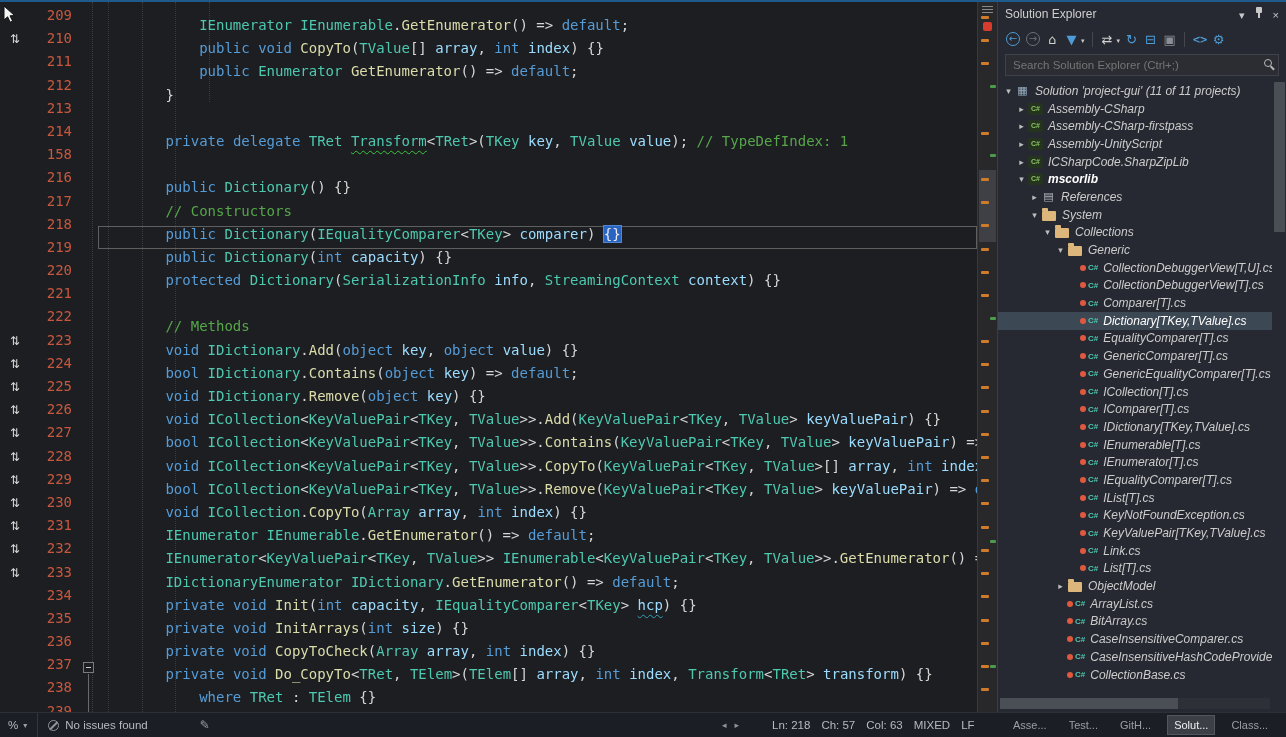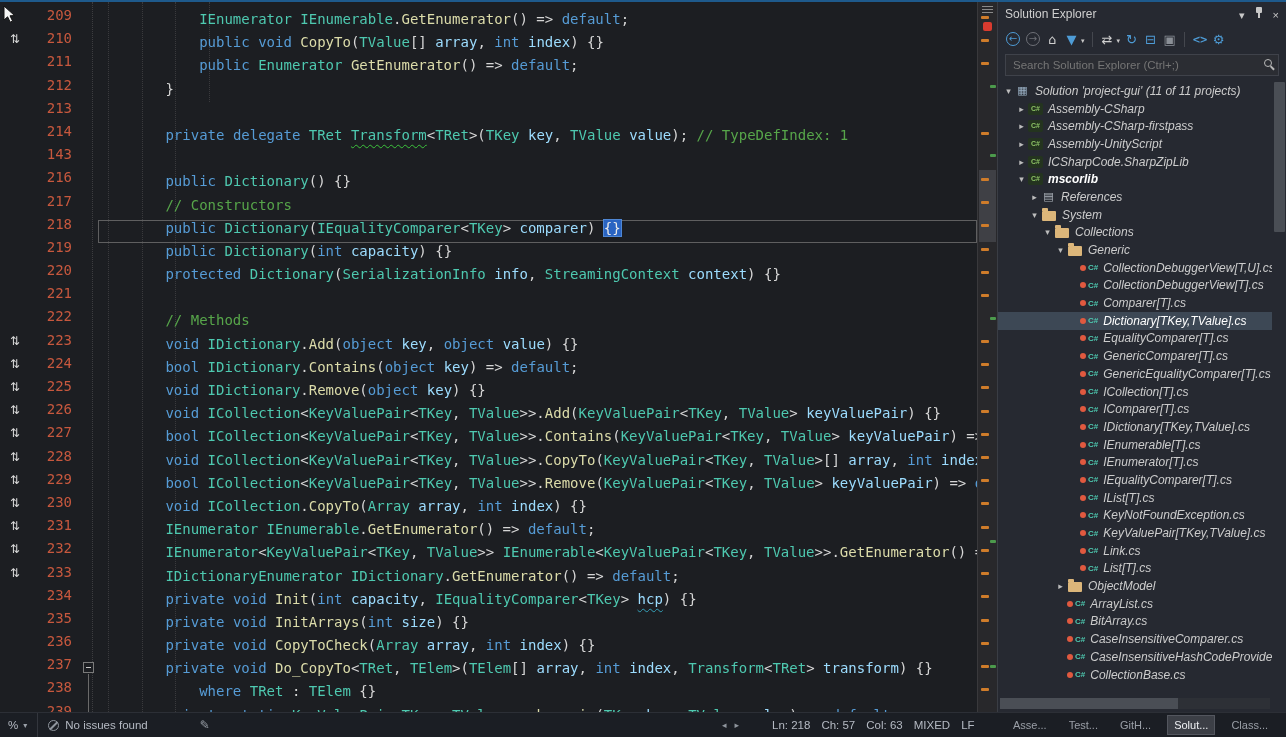--- a/index.html
+++ b/index.html
@@ -18,21 +18,21 @@
   .ed-row { height:23.2px; line-height:23.2px; font:14px "DejaVu Sans Mono", monospace; }
   .gutter-cell { text-align:center; }
   .updown { color:#dcdcdc; font-size:12px; font-family:"DejaVu Sans", sans-serif; }
   .line-num { text-align:right; padding-right:10px; color:var(--lineno); }
   #outline-col { width:16px; position:relative; }
   #outline-divider { position:absolute; left:10px; top:0; bottom:0; width:0; border-left:1px dotted #3d3d40; }
   #collapse-box { position:absolute; left:1px; top:660px; width:11px; height:11px; border:1px solid #7a7a7a; background:var(--edbg); z-index:5; }
   #collapse-box::before { content:""; position:absolute; left:2px; top:4px; width:5px; height:1px; background:#c8c8c8; }
   #collapse-line { position:absolute; left:6px; top:672px; bottom:0; width:1px; background:#6a6a6a; }
 
-  #code-wrap { position:relative; flex:1; overflow:hidden; padding-top:9px; }
+  #code-wrap { position:relative; flex:1; overflow:hidden; padding-top:15px; }
   .indent-guide { position:absolute; top:0; bottom:0; width:0; border-left:1px dotted #3a3a3d; z-index:1; }
   .indent-guide.short { bottom:auto; height:100px; }
   .code-line { position:relative; z-index:2; height:23.2px; line-height:23.2px; white-space:pre; font:14px "DejaVu Sans Mono", monospace; color:var(--pl); }
   .code-line.current { box-shadow: inset 0 0 0 1px #5f5f60; }
   .tok.kw { color:var(--kw); }
   .tok.ty, .tok.tysq { color:var(--ty); }
   .tok.me { color:var(--me); }
   .tok.pm, .tok.pmsq { color:var(--pm); }
   .tok.cm { color:var(--cm); }
   .tok.pl { color:var(--pl); }
@@ -148,21 +148,21 @@
         <div class="ed-row gutter-cell"></div>
         <div class="ed-row gutter-cell"></div>
       </div>
     <div id="line-numbers">
         <div class="ed-row line-num">209</div>
         <div class="ed-row line-num">210</div>
         <div class="ed-row line-num">211</div>
         <div class="ed-row line-num">212</div>
         <div class="ed-row line-num">213</div>
         <div class="ed-row line-num">214</div>
-        <div class="ed-row line-num">143</div>
+        <div class="ed-row line-num">158</div>
         <div class="ed-row line-num">216</div>
         <div class="ed-row line-num">217</div>
         <div class="ed-row line-num">218</div>
         <div class="ed-row line-num">219</div>
         <div class="ed-row line-num">220</div>
         <div class="ed-row line-num">221</div>
         <div class="ed-row line-num">222</div>
         <div class="ed-row line-num">223</div>
         <div class="ed-row line-num">224</div>
         <div class="ed-row line-num">225</div>

